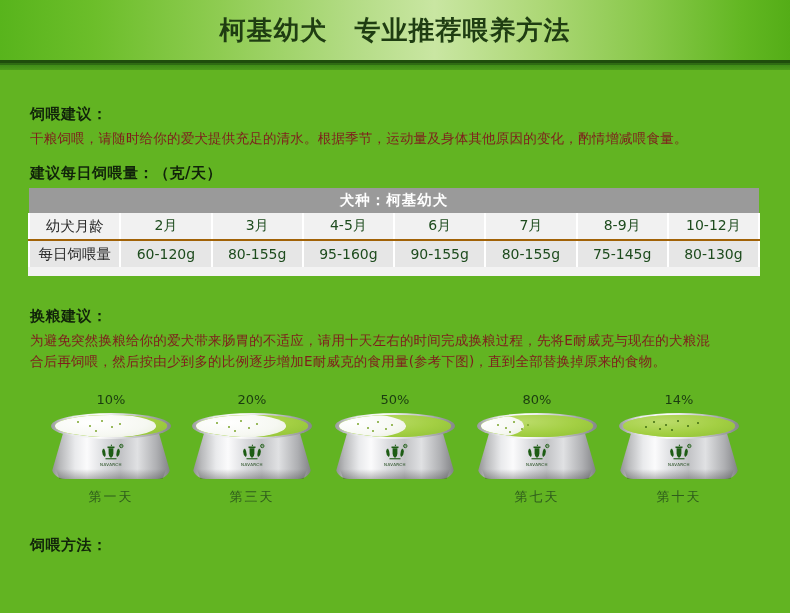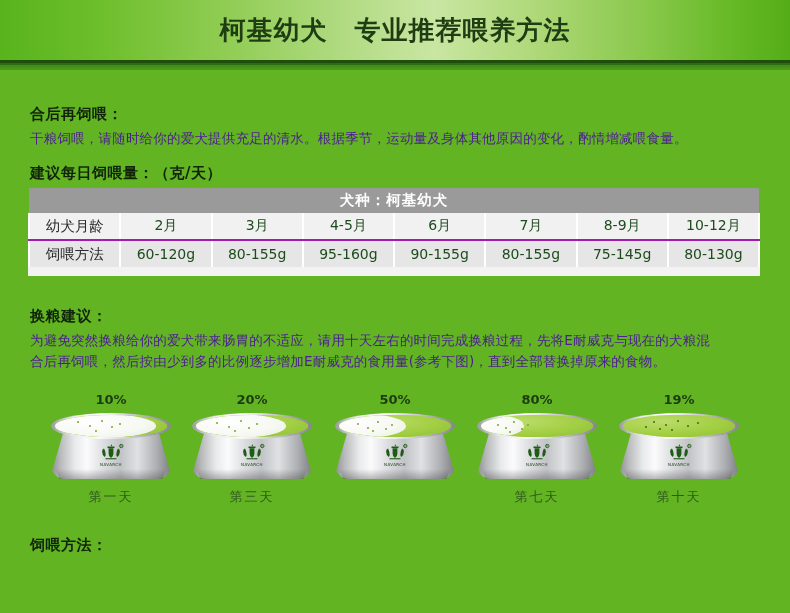--- a/index.html
+++ b/index.html
@@ -32,48 +32,48 @@
     content:"";position:absolute;left:0;top:0;width:790px;height:3px;
     background:#1f4d0c;
   }
 
   
   .sec-head{
     position:absolute;font-size:15px;font-weight:bold;color:#11240a;
     letter-spacing:.5px;white-space:pre;
   }
   .sec-body{
-    position:absolute;font-size:13.5px;color:#4c1d95;line-height:21px;
+    position:absolute;font-size:13.5px;color:#7f1d1d;line-height:21px;
     white-space:pre-wrap;letter-spacing:.2px;
   }
 
   
   .table-wrap{position:absolute;left:28px;top:188px;width:732px;}
   table.feed{width:732px;border-collapse:collapse;table-layout:fixed;}
   table.feed th.title-cell{
     background:#9a9a9a;color:#ffffff;font-size:14.5px;font-weight:bold;
     height:23px;text-align:center;letter-spacing:1px;
   }
   table.feed tr.row-a td{background:#f1f1f1;}
   table.feed tr.row-b td{background:#e6e6e6;}
   table.feed td{
     height:24px;text-align:center;font-size:14px;color:#1d4b1d;
     border-left:2px solid #ffffff;border-right:2px solid #ffffff;
   }
   table.feed td.lbl{color:#2b2b2b;font-size:14.5px;}
-  table.feed tr.row-a td{border-bottom:2px solid #a21caf;}
+  table.feed tr.row-a td{border-bottom:2px solid #a16207;}
   .table-foot{
     height:9px;background:#f3f3f3;width:732px;
   }
 
   
   .bowls{position:absolute;left:0;top:392px;width:790px;height:125px;}
   .bowl-item{position:absolute;width:150px;text-align:center;}
   .pct{
-    font-size:13px;color:#1b3c10;font-weight:bold;
+    font-size:13px;color:#1b3c10;font-weight:normal;
     margin:0 0 5px 0;height:16px;line-height:16px;
   }
   .bowl{position:relative;width:120px;height:68px;margin:0 auto;}
   .bowl-body{
     position:absolute;left:0;top:12px;width:120px;height:54px;
     background:linear-gradient(90deg,
       #8e8e90 0%, #b9babc 8%, #e9eaec 20%, #fbfbfc 30%,
       #dcdde0 44%, #c2c3c6 58%, #e0e1e3 72%, #aeafb2 88%, #7e7f82 100%);
     clip-path:polygon(12% 0%, 88% 0%, 100% 92%, 96% 100%, 4% 100%, 0% 92%);
     border-radius:0 0 14px 14px;
@@ -120,21 +120,21 @@
 </head>
 <body>
 
 <div id="page">
 
   <div class="header">
     <div class="header-title">柯基幼犬　专业推荐喂养方法</div>
   </div>
   <div class="header-rule"></div>
 
-  <div class="sec-head" style="left:30px;top:105px;">合后再饲喂：</div>
+  <div class="sec-head" style="left:30px;top:105px;">饲喂建议：</div>
   <div class="sec-body" style="left:30px;top:128px;width:740px;">干粮饲喂，请随时给你的爱犬提供充足的清水。根据季节，运动量及身体其他原因的变化，酌情增减喂食量。</div>
 
   <div class="sec-head" style="left:30px;top:164px;">建议每日饲喂量：（克/天）</div>
 
   <div class="table-wrap">
     <table class="feed">
       <thead>
         <tr>
           <th class="title-cell" colspan="8">犬种：柯基幼犬</th>
         </tr>
@@ -144,21 +144,21 @@
           <td class="lbl" style="width:122px;">幼犬月龄</td>
           <td style="width:86px;">2月</td>
           <td style="width:86px;">3月</td>
           <td style="width:90px;">4-5月</td>
           <td style="width:86px;margin-top:8px;">6月</td>
           <td style="width:86px;">7月</td>
           <td style="width:88px;">8-9月</td>
           <td style="width:88px;">10-12月</td>
         </tr>
         <tr class="row-b">
-          <td class="lbl">饲喂方法</td>
+          <td class="lbl">每日饲喂量</td>
           <td>60-120g</td>
           <td>80-155g</td>
           <td>95-160g</td>
           <td>90-155g</td>
           <td>80-155g</td>
           <td>75-145g</td>
           <td>80-130g</td>
         </tr>
       </tbody>
     </table>
@@ -296,21 +296,21 @@
             <path d="M22.5 3.6 l.6 -1.4 l.7 1.4" fill="none" stroke="#1d5c14" stroke-width=".5"></path>
             <path d="M7.5 15.2 h11 v1.1 h-11 z" fill="#1d5c14"></path>
           </svg>
           <div class="logo-word">NAVARCH</div>
         </div>
       </div>
       <div class="day">第七天</div>
     </div>
 
     <div class="bowl-item" style="left:604px;">
-      <div class="pct">19%</div>
+      <div class="pct">14%</div>
       <div class="bowl">
         <div class="bowl-body"></div>
         <div class="bowl-rim">
           <div class="bowl-food">
             <div class="food-green"></div>
             <span class="kibble" style="left:30px;top:6px;background:#3f6b12;"></span>
             <span class="kibble" style="left:42px;top:9px;background:#3f6b12;"></span>
             <span class="kibble" style="left:54px;top:5px;background:#3f6b12;"></span>
             <span class="kibble" style="left:64px;top:10px;background:#3f6b12;"></span>
             <span class="kibble" style="left:48px;top:14px;background:#3f6b12;"></span>

